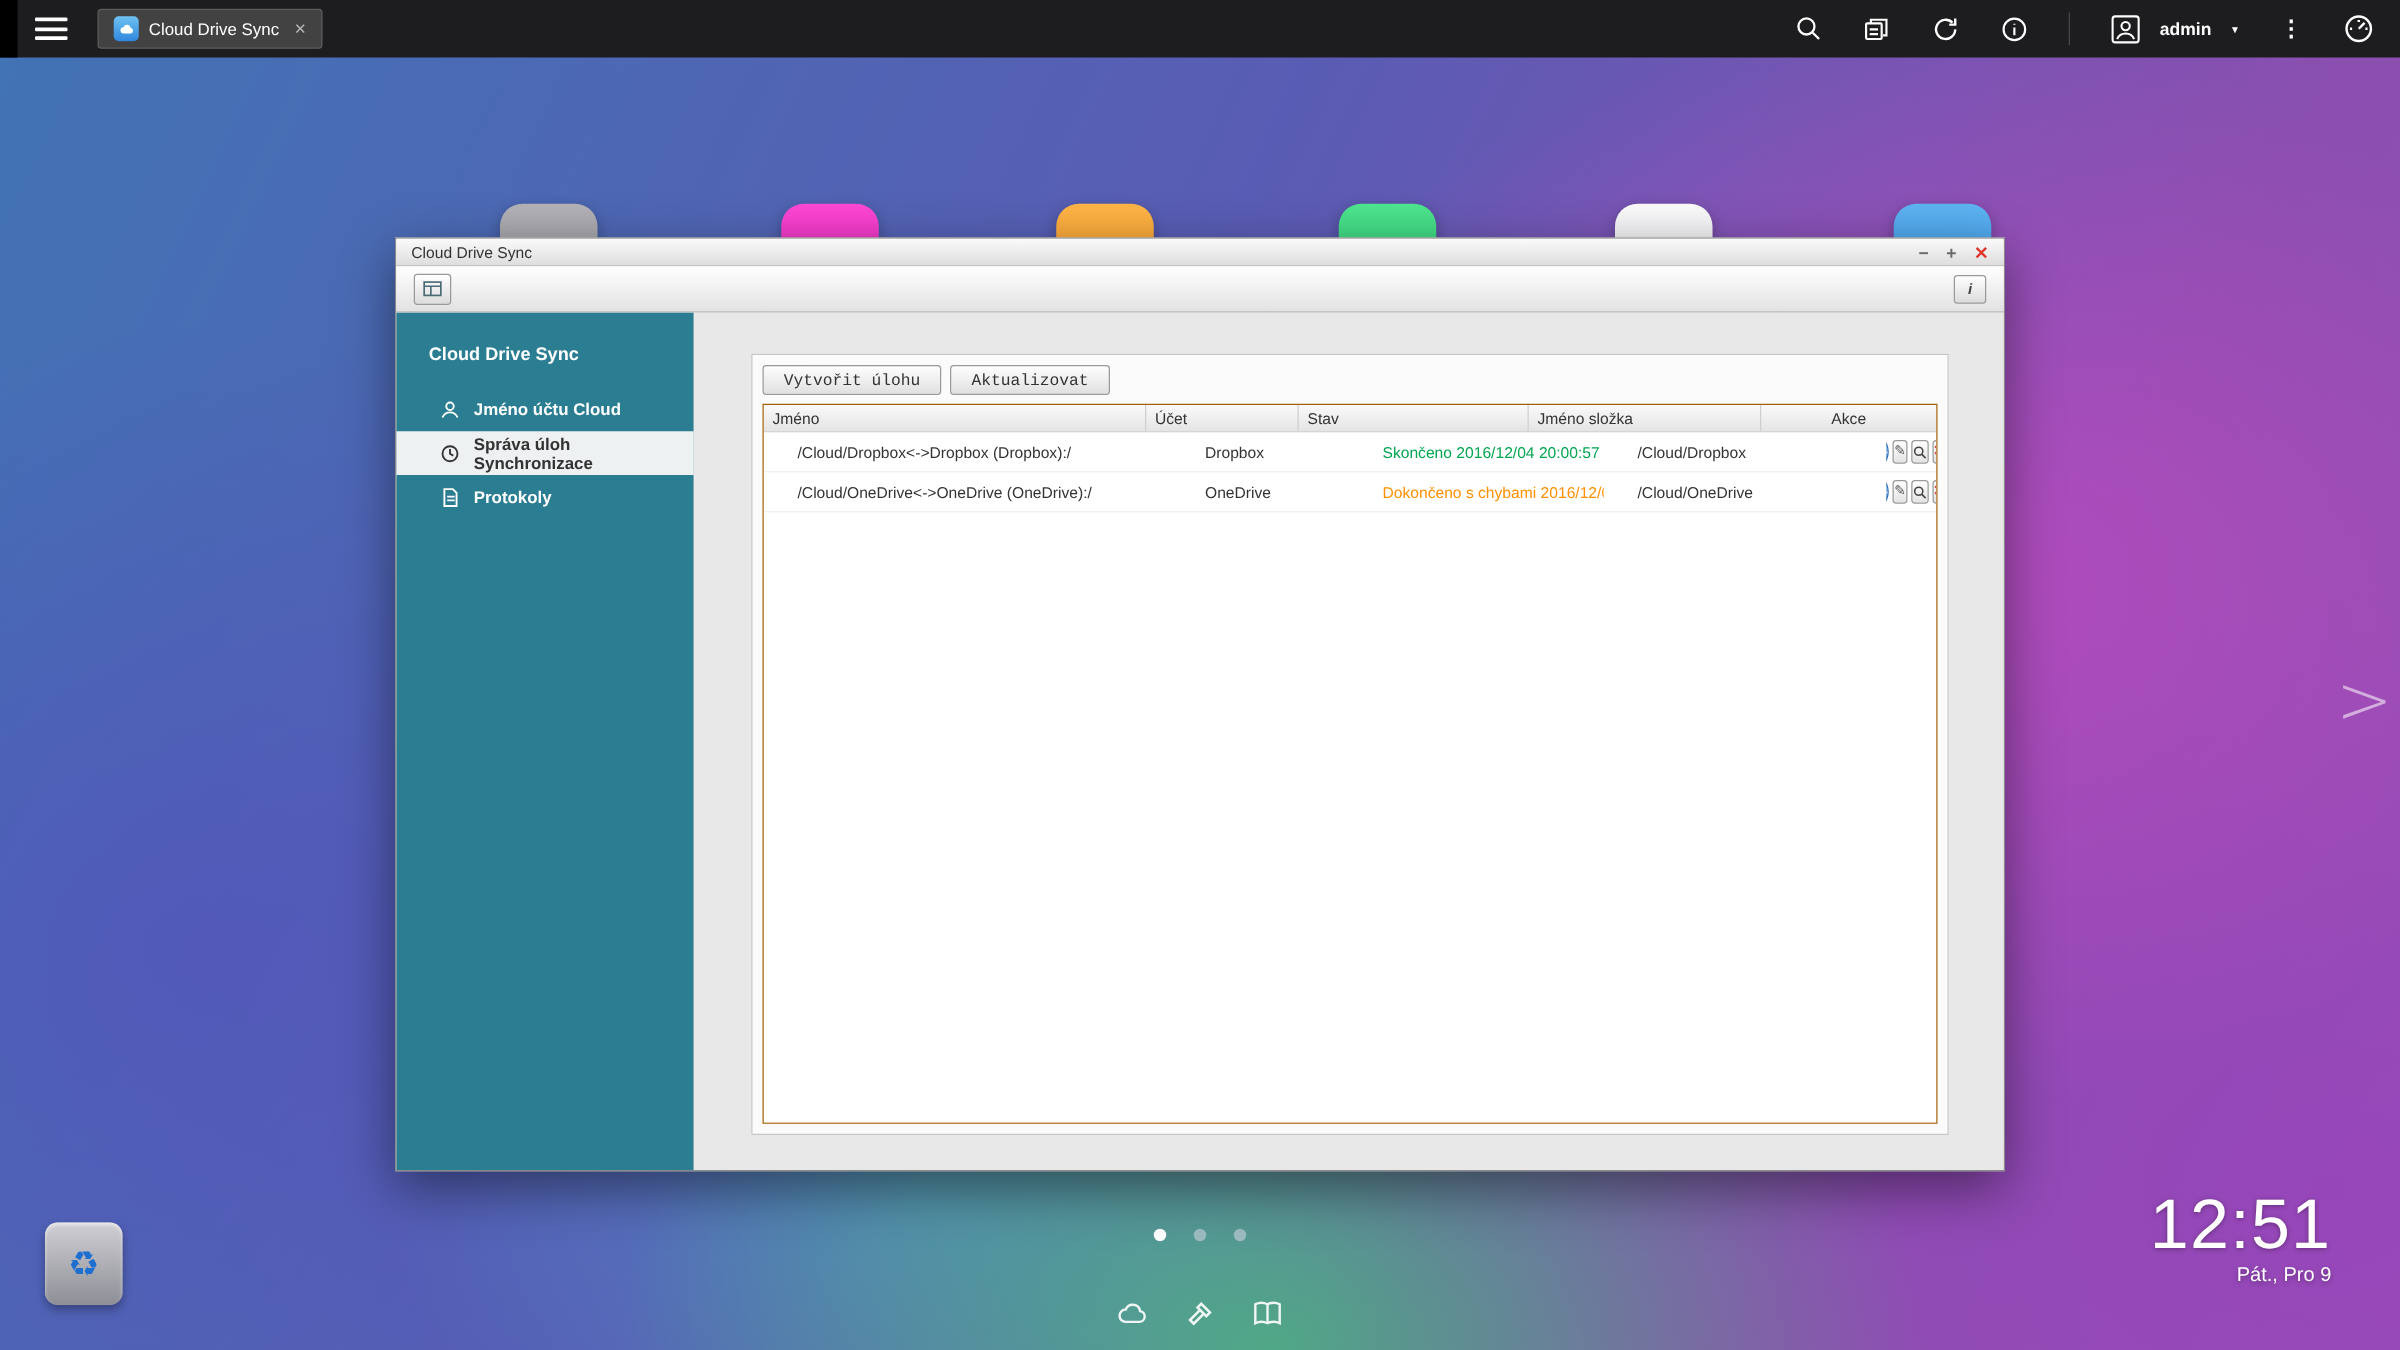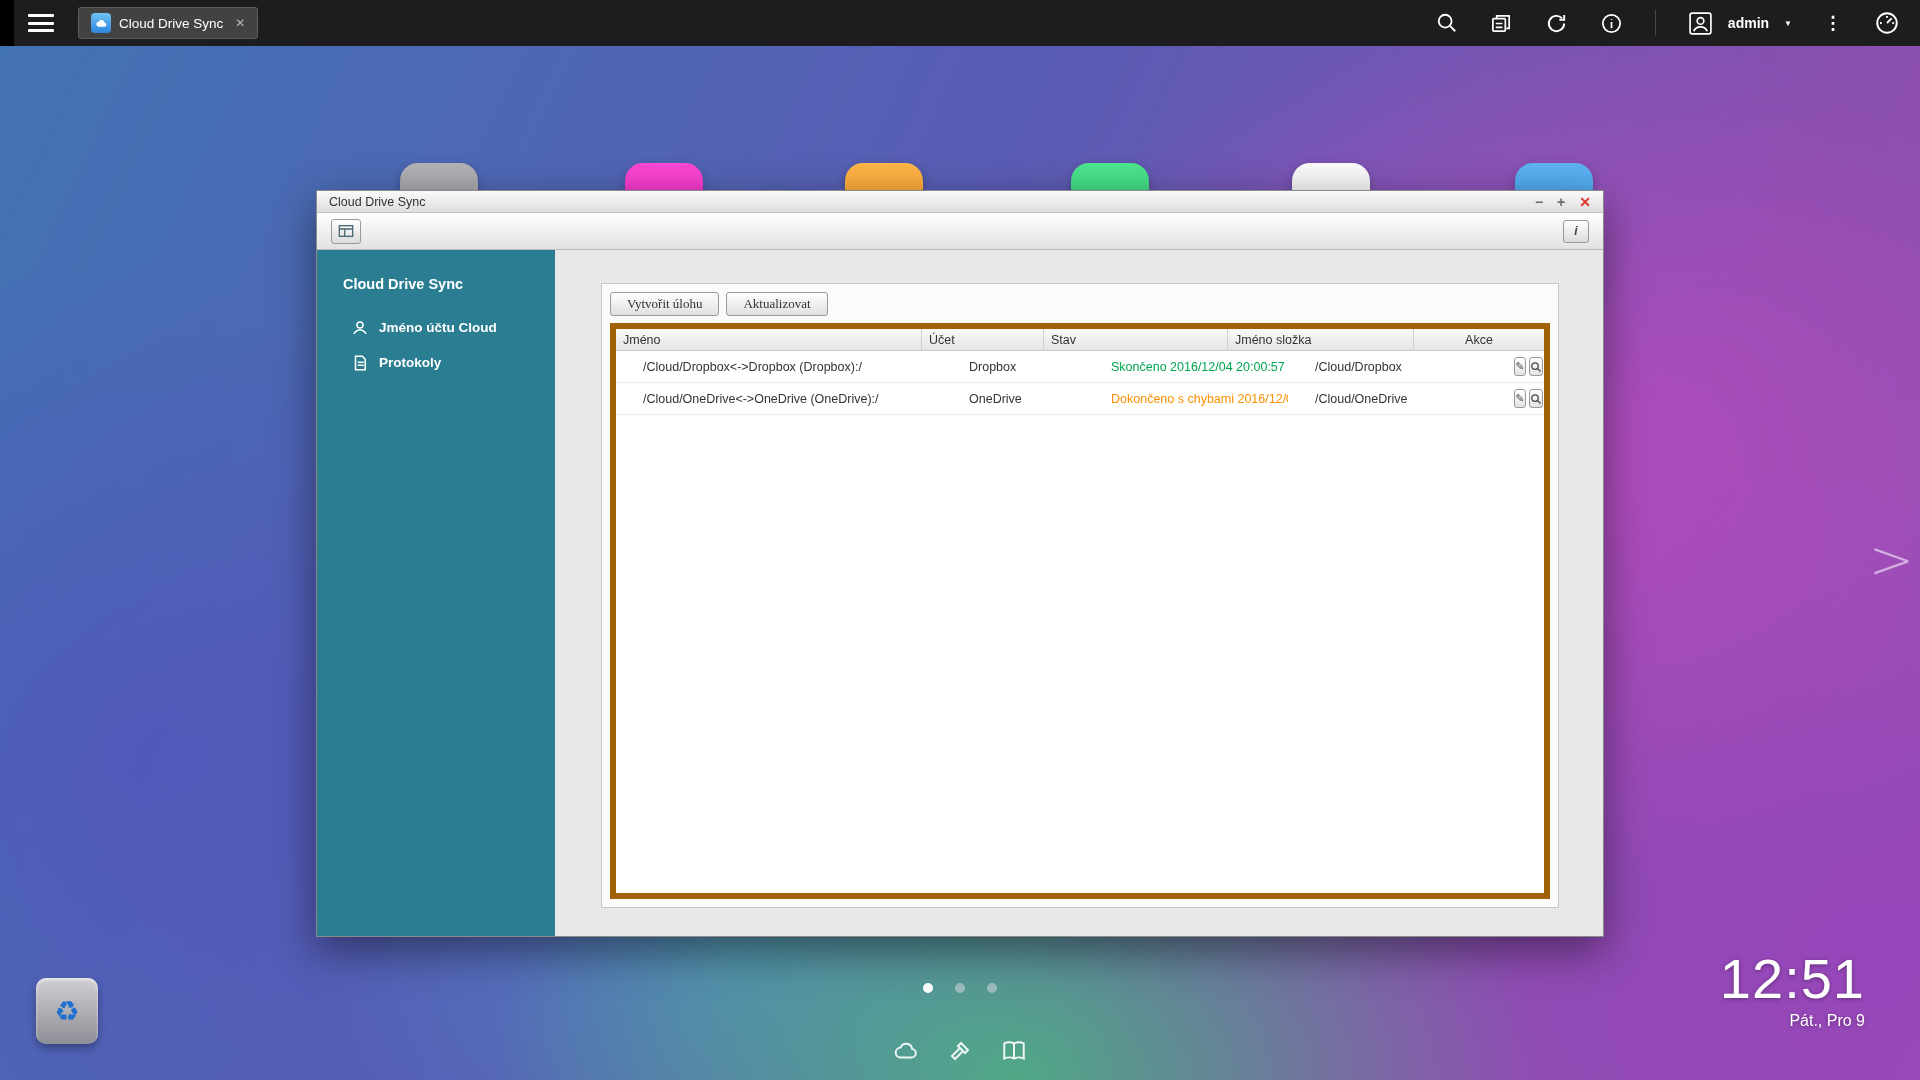--- a/index.html
+++ b/index.html
@@ -60,22 +60,22 @@
   .sidebar { width:238px; background:#2b7e92; flex-shrink:0; display:flex; flex-direction:column; }
   .sb-title { color:#fff; font-weight:bold; font-size:14.5px; padding:26px 0 18px 26px; }
   .sb-item { height:35px; display:flex; align-items:center; gap:10px; padding-left:34px; color:#fff; font-size:13.5px; font-weight:bold; cursor:pointer; }
   .sb-item.active { background:#eef1f2; color:#333; }
   .sb-icon { width:18px; height:18px; flex-shrink:0; display:flex; }
 
   
   .content { flex:1; background:#e8e8e8; position:relative; }
   .panel { position:absolute; left:46px; top:33px; width:958px; height:625px; background:#fbfbfb; border:1px solid #c7c7c7; padding:8px; display:flex; flex-direction:column; }
   .btn-row { display:flex; gap:7px; margin-bottom:7px; }
-  .btn { height:24px; padding:0 16px; font-size:13px; color:#333; background:linear-gradient(#fefefe,#e0e0e0); border:1px solid #9a9a9a; border-radius:3px; cursor:pointer; font-family:Liberation Serif, serif; }
-  .grid { flex:1; border:6px solid #a16207; display:flex; flex-direction:column; background:#fff; overflow:hidden; }
+  .btn { height:24px; padding:0 16px; font-size:13px; color:#333; background:linear-gradient(#fefefe,#e0e0e0); border:1px solid #9a9a9a; border-radius:3px; cursor:pointer; font-family:Liberation Mono, monospace; }
+  .grid { flex:1; border:1px solid #a16207; display:flex; flex-direction:column; background:#fff; overflow:hidden; }
   .g-head { display:flex; height:22px; background:linear-gradient(#fafafa,#e4e4e4); border-bottom:1px solid #c9c9c9; font-size:12.5px; color:#333; }
   .g-head > div { display:flex; align-items:center; padding-left:7px; border-right:1px solid #cfcfcf; }
   .g-row { display:flex; height:32px; background:#fff; border-bottom:1px solid #ebebeb; font-size:12.5px; align-items:stretch; }
   .g-row > div { display:flex; align-items:center; padding-left:7px; white-space:nowrap; overflow:hidden;margin-left:20px; }
   .c-name { width:306px; } .c-account { width:122px; } .c-status { width:184px; } .c-folder { width:186px; }
   .c-actions { flex:1; }
   .g-head .c-actions { justify-content:center; padding-left:0; border-right:none; }
   .g-row .c-actions { justify-content:center; gap:3px; padding-left:0; }
   .g-fill { flex:1; background:#fff; }
   .act-btn { width:19px; height:19px; border:1px solid #999; border-radius:3px; background:linear-gradient(#fff,#e3e3e3); display:flex; align-items:center; justify-content:center; cursor:pointer; font-size:11px; line-height:1; }
@@ -209,20 +209,29 @@
       <div class="sb-item">
         <span class="sb-icon">
           <svg width="18" height="18" viewBox="0 0 24 24" fill="none" stroke="currentColor" stroke-width="2">
               <circle cx="12" cy="8" r="4"></circle>
               <path d="M4 20c1.5-4 5-5.5 8-5.5s6.5 1.5 8 5.5"></path>
             </svg>
         </span>
         <span>Jméno účtu Cloud</span>
       </div>
 
+      <div class="sb-item active">
+        <span class="sb-icon">
+          <svg width="18" height="18" viewBox="0 0 24 24" fill="none" stroke="currentColor" stroke-width="2">
+              <circle cx="12" cy="12" r="8"></circle>
+              <path d="M12 7v5l3.5 2"></path>
+            </svg>
+        </span>
+        <span>Správa úloh Synchronizace</span>
+      </div>
 
       <div class="sb-item">
         <span class="sb-icon">
           <svg width="18" height="18" viewBox="0 0 24 24" fill="none" stroke="currentColor" stroke-width="2">
               <path d="M6 3h9l4 4v14H6z"></path>
               <path d="M9 11h8M9 15h8"></path>
             </svg>
         </span>
         <span>Protokoly</span>
       </div>

